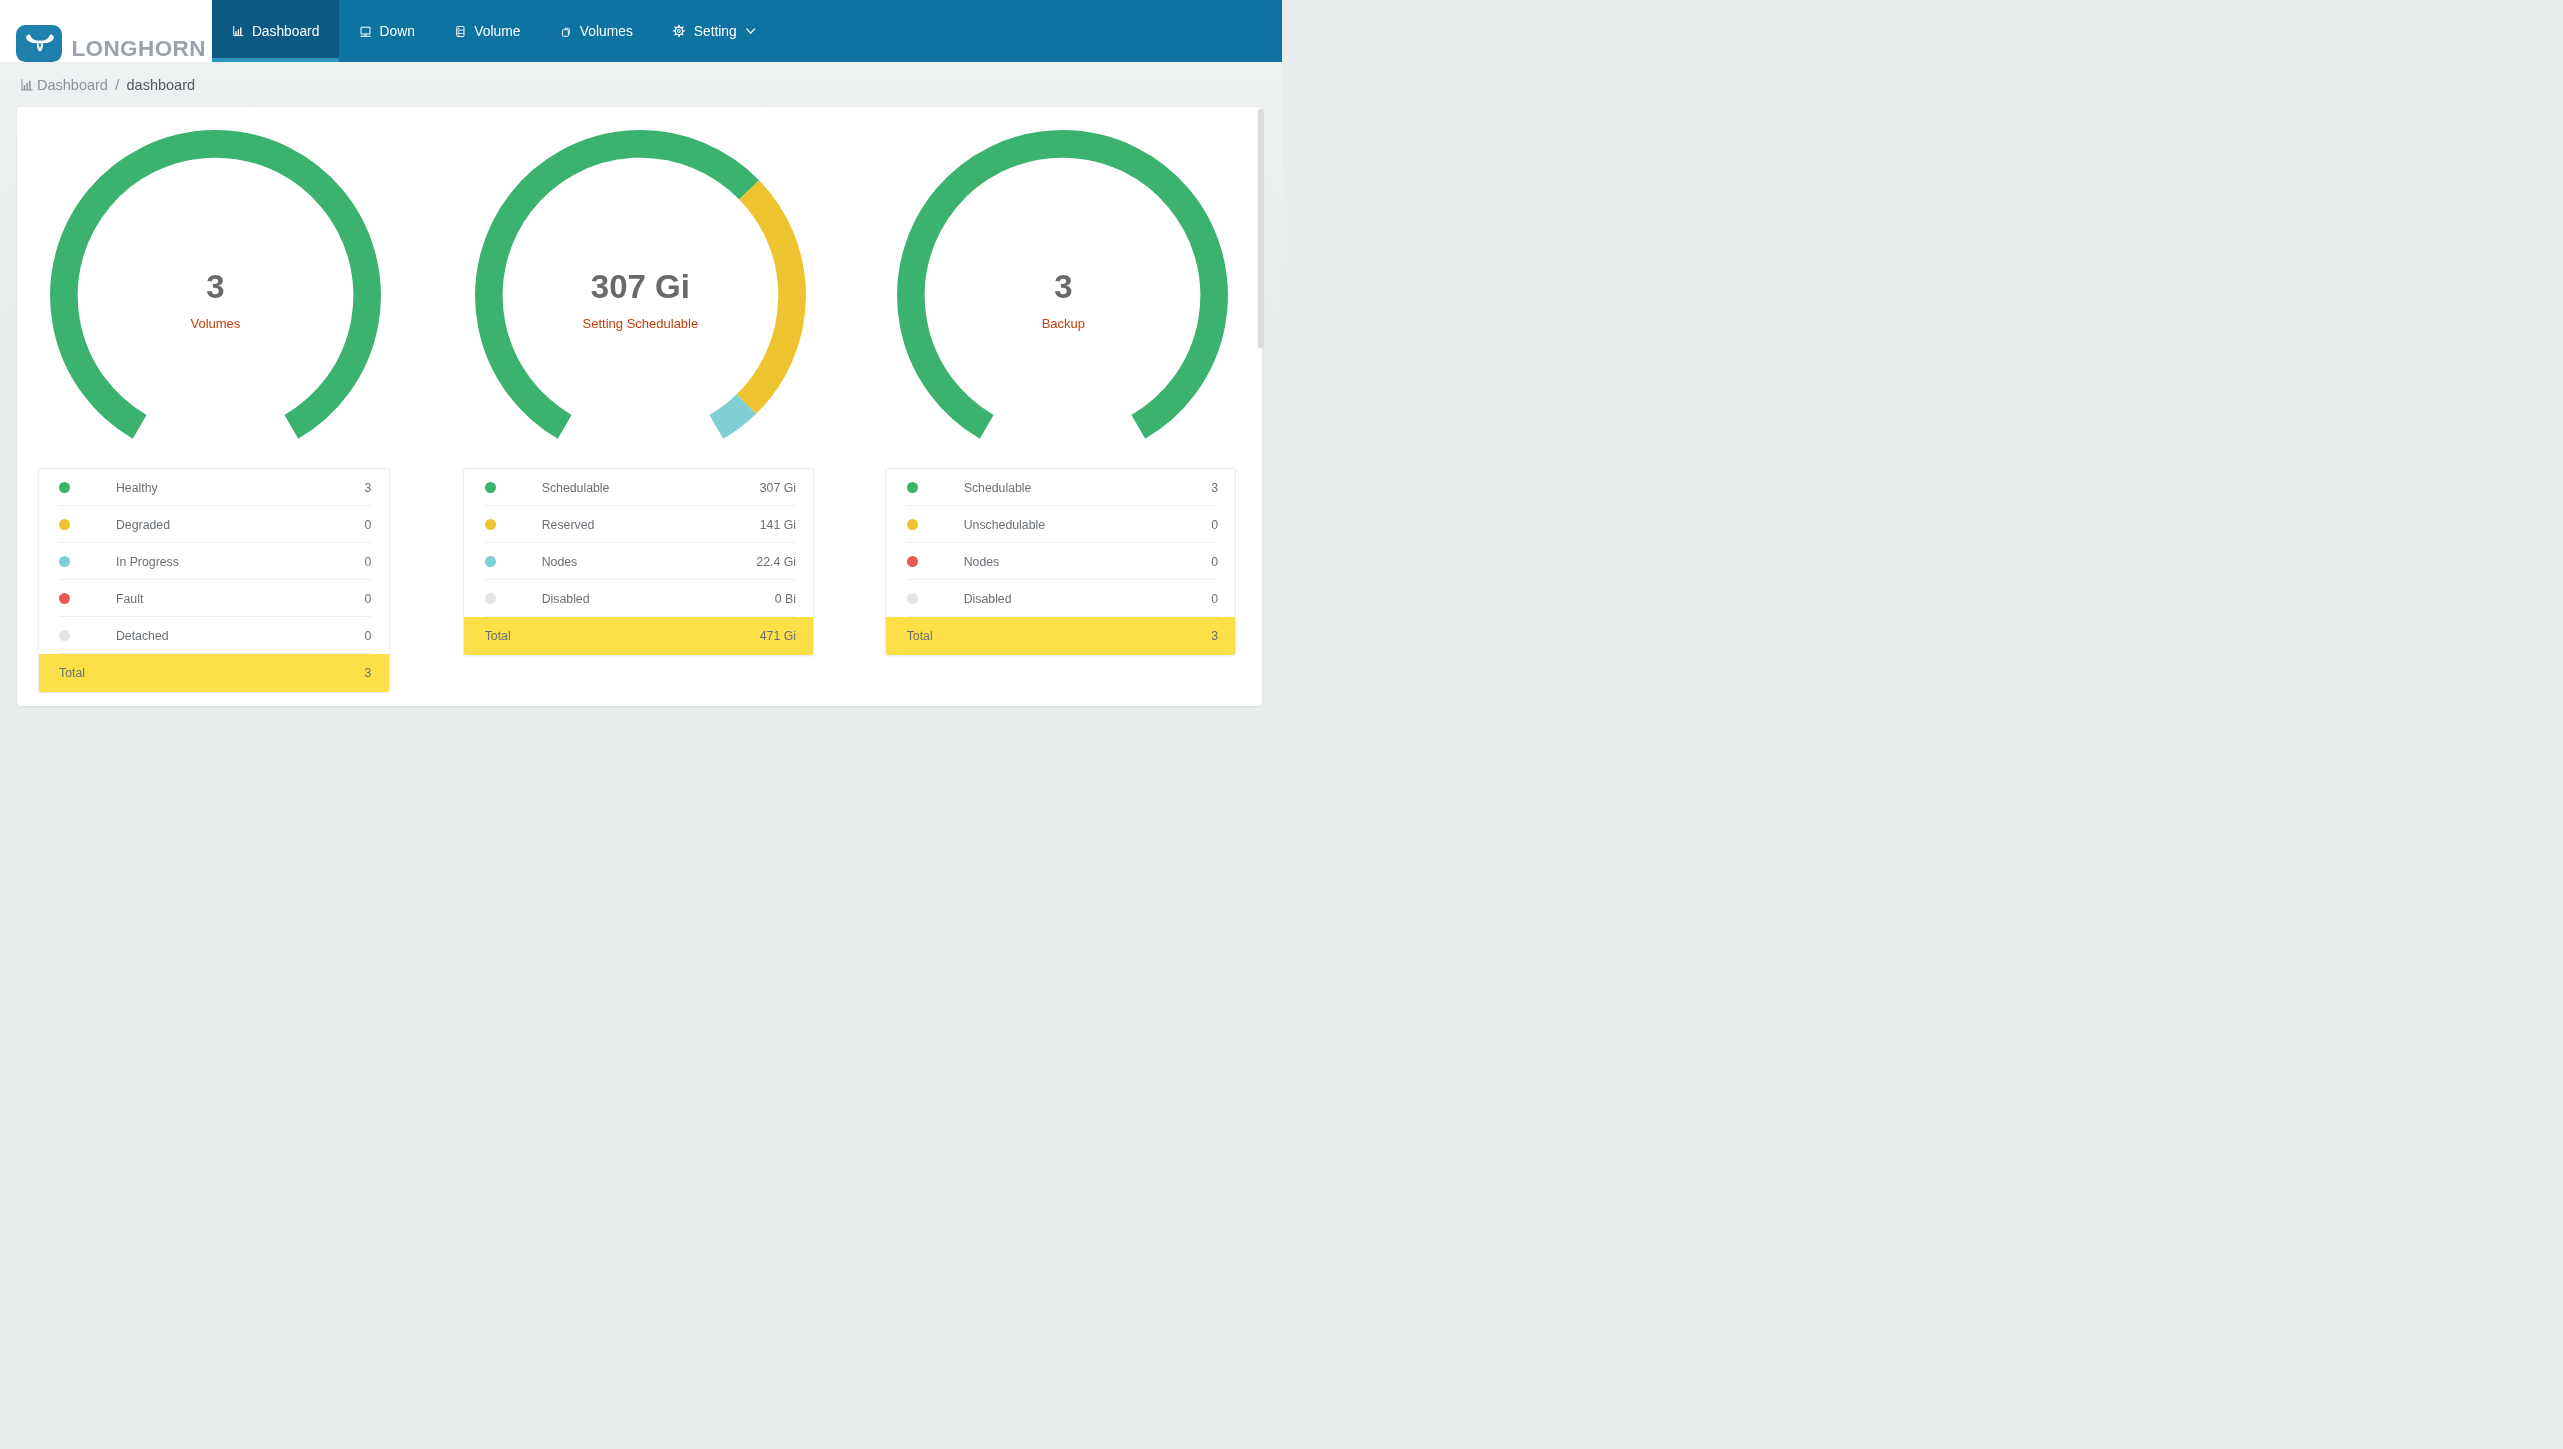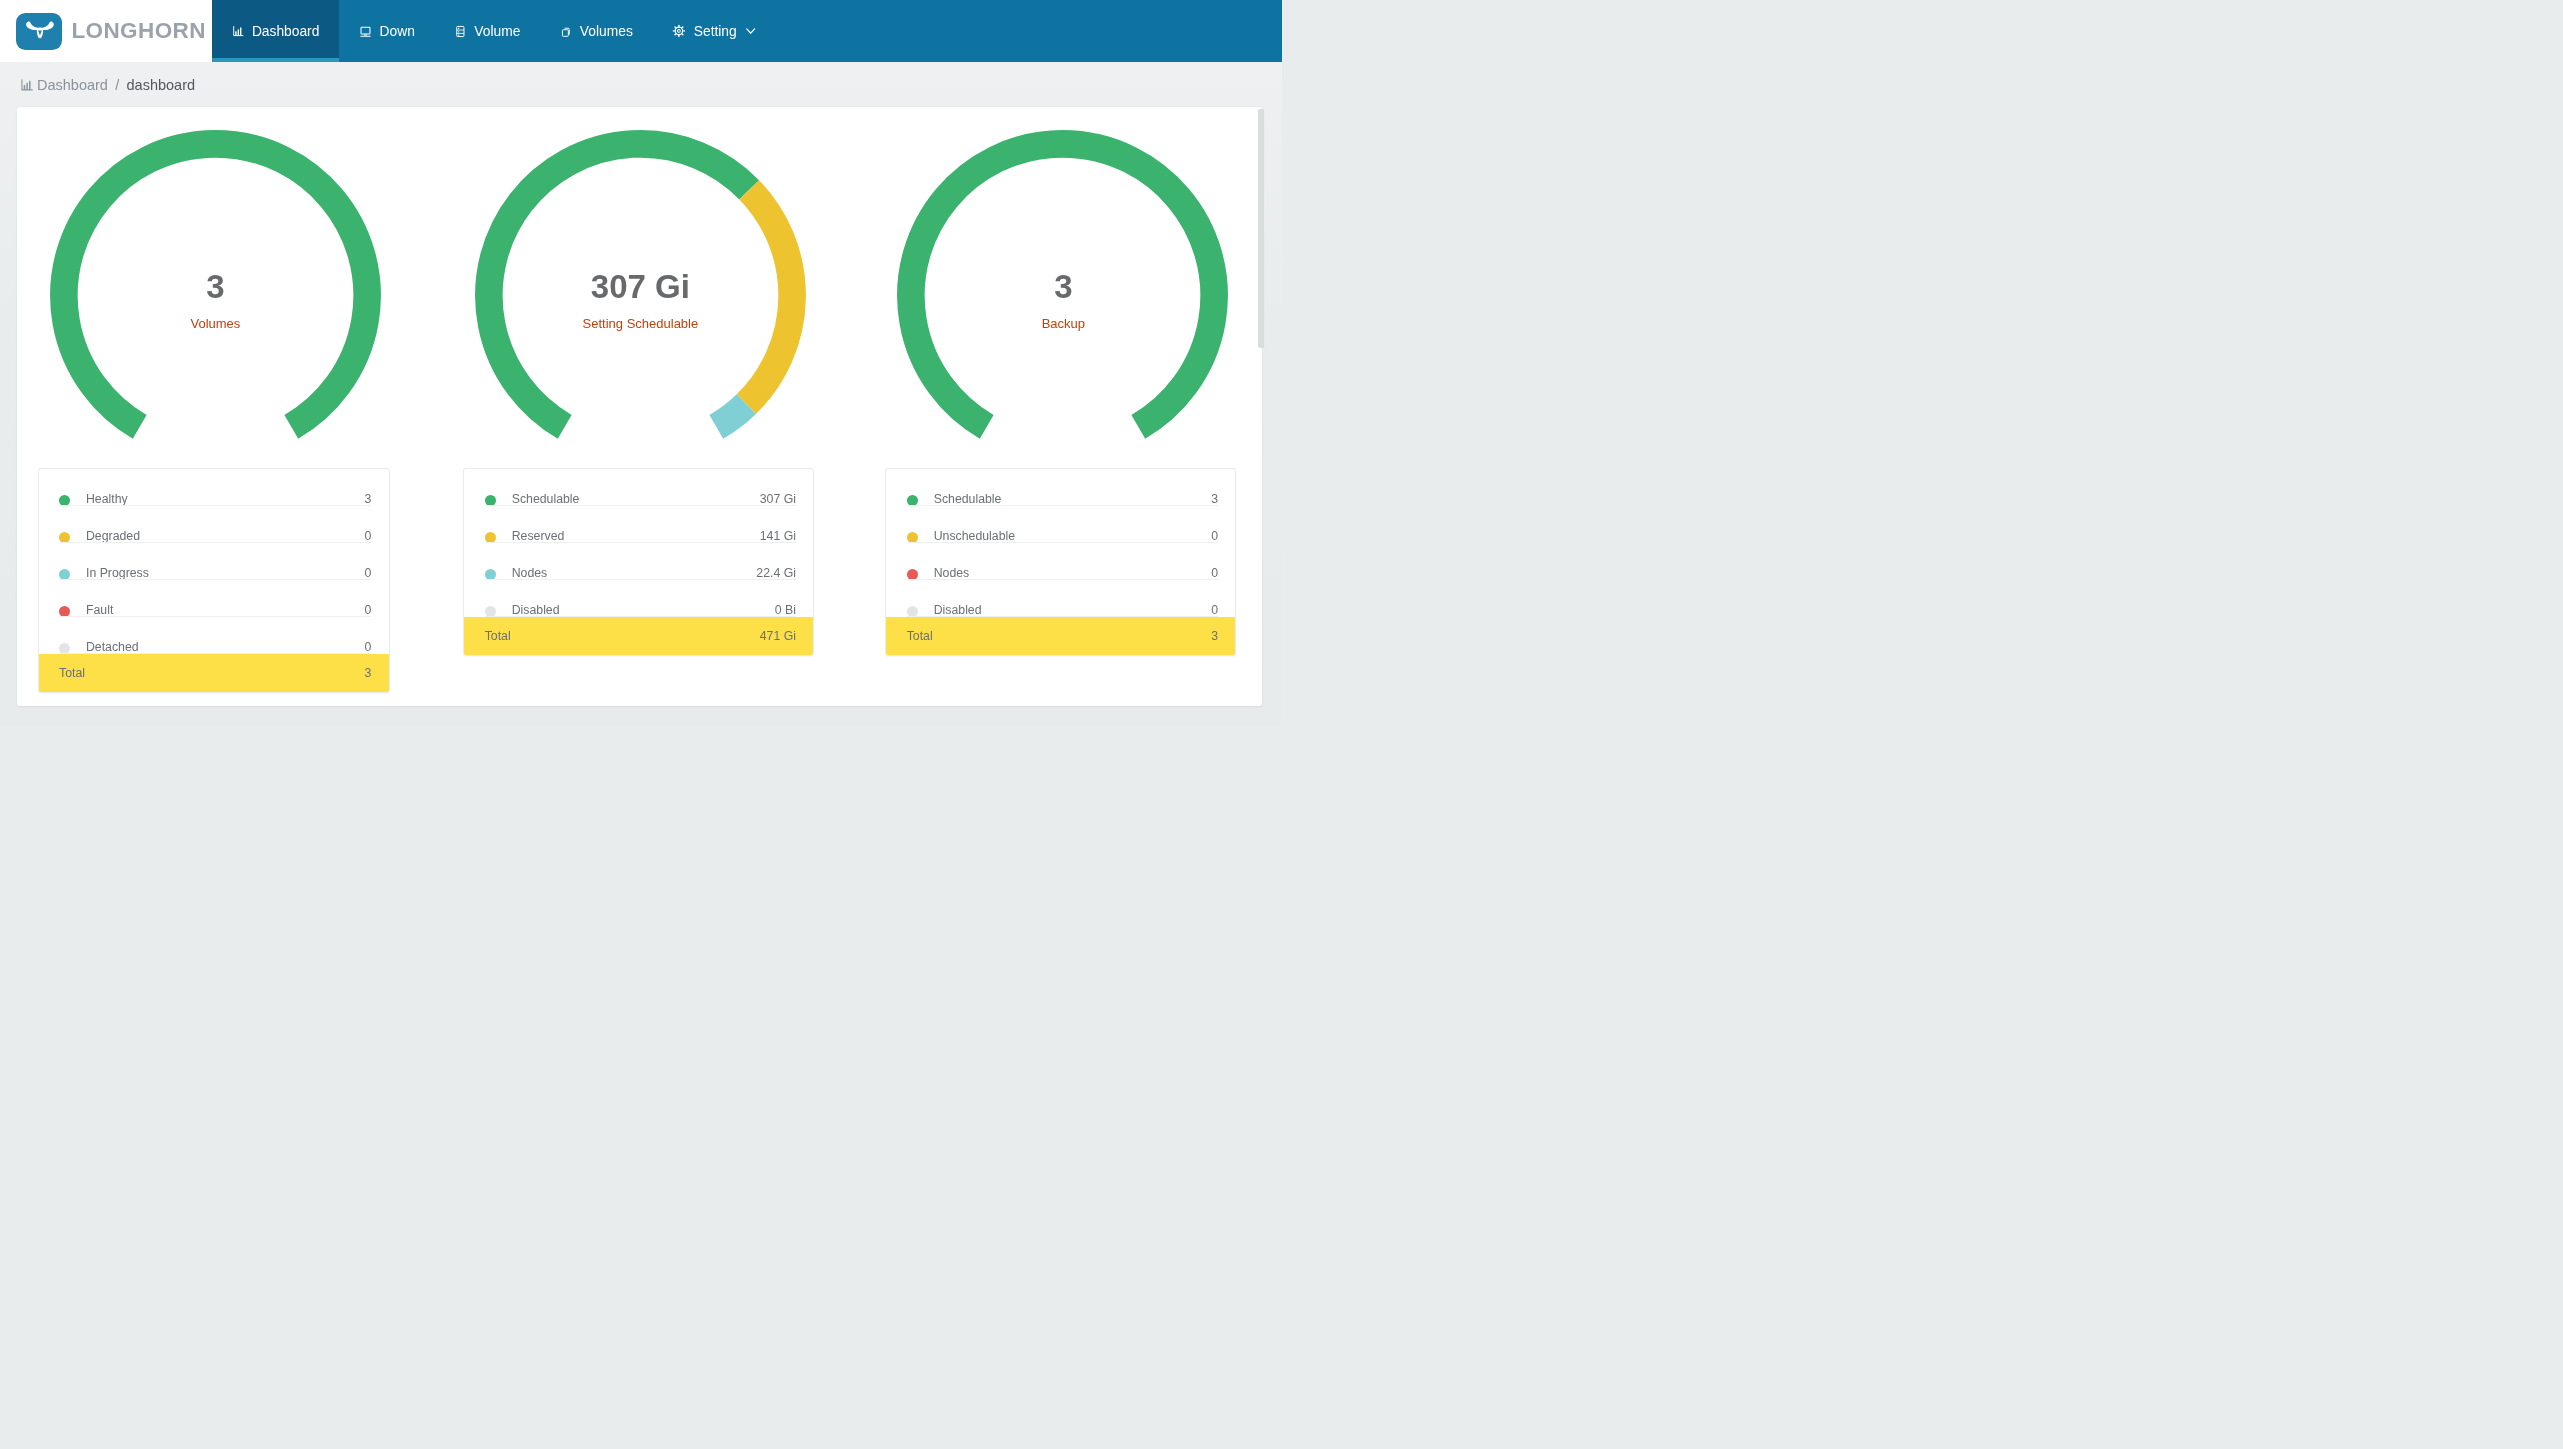--- a/index.html
+++ b/index.html
@@ -5,21 +5,21 @@
   * { margin:0; padding:0; box-sizing:border-box; }
   html,body { width:1282px; height:725px; overflow:hidden;
     font-family:"Liberation Sans", sans-serif; background:#e9eced; }
   .app { position:relative; width:1282px; height:725px;
     background:linear-gradient(180deg,#eff1f2 0%,#e9eced 45%,#e8ebec 100%); }
 
   
   .navbar { position:absolute; left:0; top:0; width:1282px; height:62px;
     background:#0f73a2; display:flex; }
   .logo-block { width:212px; height:62px; background:#ffffff; display:flex;
-    align-items:center; padding-left:16px; flex:none; cursor:pointer; }
+    align-items:flex-end; padding-left:16px; flex:none; cursor:pointer; }
   .logo-badge { width:46px; height:37px; border-radius:9.4px; background:#2080ad;
     display:flex; align-items:center; justify-content:center; flex:none; }
   .brand { margin-left:9.4px; font-size:22.5px; font-weight:bold; letter-spacing:0.4px;
     color:#9aa3ab; }
   .tabs { display:flex; height:62px; }
   .tab { position:relative; display:flex; align-items:center; gap:8px;
     padding:0 19.6px; color:#ffffff; font-size:13.8px; cursor:pointer; }
   .tab.active { background:#0c5a84; }
   .tab.active::after { content:""; position:absolute; left:0; right:0; bottom:0;
     height:4.4px; background:#2b97bb; }
@@ -39,22 +39,22 @@
     background:#ffffff; border-radius:2.9px; box-shadow:0 0.7px 2.2px rgba(0,0,0,0.07); }
   .gauge-svg { position:absolute; }
   .gauge-center { position:absolute; width:261px; text-align:center;
     transform:translateX(-50%); }
   .gauge-number { font-size:33px; font-weight:bold; color:#67696b; line-height:36px; }
   .gauge-sub { margin-top:11px; font-size:13px; color:#c2410c; }
 
   
   .ltable { position:absolute; background:#ffffff; border:0.7px solid #e9ebec;
     border-radius:2.9px; box-shadow:0 0.7px 1.5px rgba(0,0,0,0.04); overflow:hidden; }
-  .lrow { position:relative; height:37px; display:flex; align-items:flex-end;
-    padding:0 17.4px 0 20.3px; }
+  .lrow { position:relative; height:37px; display:flex; align-items:center;
+    padding:0 17.4px 0 20.3px;gap:30px; }
   .lrow:not(:last-child)::after { content:""; position:absolute; left:20.3px; right:17.4px;
     bottom:0; height:0.7px; background:#edeff0; }
   .ldot { width:11px; height:11px; border-radius:50%; margin-right:16px; flex:none; }
   .llabel { font-size:12.3px; color:#6a7075; }
   .lvalue { margin-left:auto; font-size:12.3px; color:#6a7075; }
   .trow { height:38px; display:flex; align-items:center; padding:0 17.4px 0 20.3px;
     background:#fde047; }
   .trow .llabel { color:#6a7075; }
 
   

